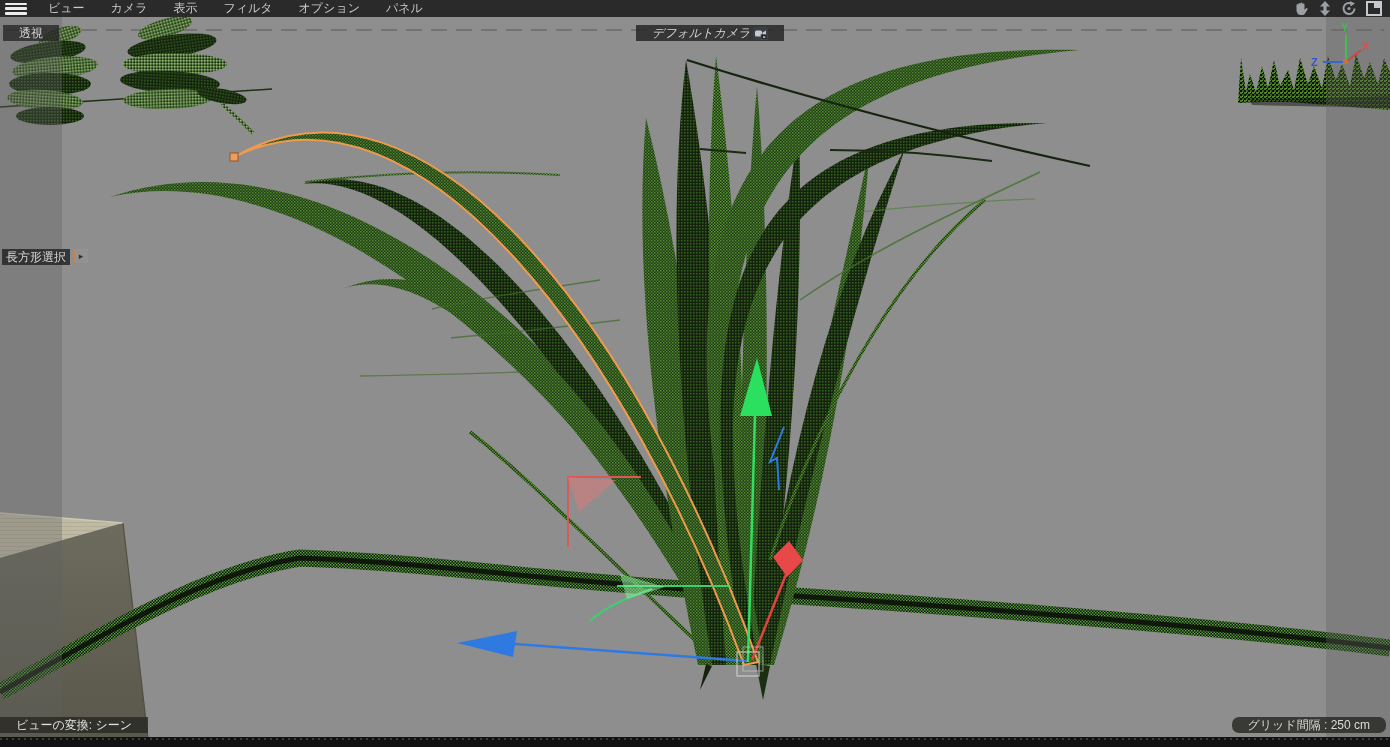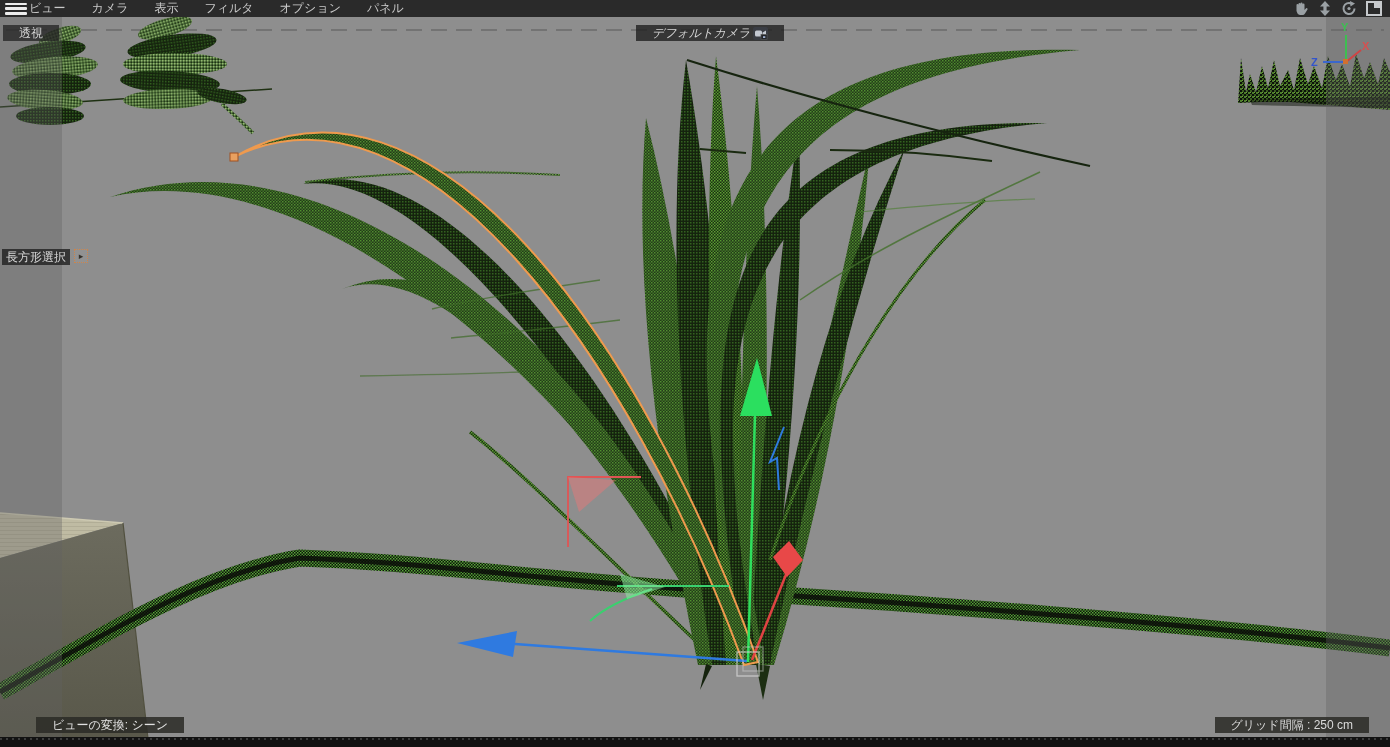--- a/index.html
+++ b/index.html
@@ -6,21 +6,21 @@
   html,body { width:1390px; height:747px; background:#222; }
   body { font-family:"Liberation Sans","DejaVu Sans",sans-serif; }
   .app { position:relative; width:1390px; height:747px; overflow:hidden; background:#8e8e8e; }
 
   
   .menubar { position:absolute; top:0; left:0; right:0; height:17px; background:#2a2a2a;
              display:flex; align-items:center; z-index:5; }
   .hamburger { width:22px; height:12px; margin-left:5px; display:flex; flex-direction:column;
                justify-content:space-between; cursor:pointer; }
   .hamburger i { display:block; height:2.5px; background:#ededed; border-radius:1px; }
-  .menu-items { display:flex; align-items:center; margin-left:0; }
+  .menu-items { display:flex; align-items:center; margin-left:19px; }
   .menu-item { color:#c9c9c9; font-size:12px; line-height:17px; padding:0 2px; cursor:default; }
   .menu-item + .menu-item { margin-left:22px; }
   .mb-spacer { flex:1; }
   .mb-icons { display:flex; align-items:center; gap:9px; margin-right:8px; }
   .mb-icons svg { display:block; }
 
   
   .scene-svg { position:absolute; top:0; left:0; width:1390px; height:747px; z-index:1; }
 
   
@@ -30,22 +30,22 @@
   .label-camera { left:636px; top:25px; display:flex; align-items:center; gap:3px;
                   background:rgba(30,30,30,.78);font-style:italic; }
   .cam-ico { display:inline-block; width:15px; height:13px; background:#3a3d44; border-radius:2px;
              position:relative; }
   .cam-ico svg { display:block; }
   .label-tool { left:2px; top:249px; display:flex; align-items:flex-start; gap:4px; background:transparent; padding:0; }
   .label-tool .tool-text { background:rgba(30,30,30,.78); padding:0 4px; }
   .flyout { width:14px; height:14px; font-size:9px; line-height:12px; text-align:center;
             color:#33302a; background:rgba(150,150,150,.55);
             border:1px dotted rgba(216,130,62,.85); cursor:pointer; }
-  .status-left  { left:0; bottom:14px; background:rgba(42,42,38,.85); color:#e0e0e0;margin-left:36px; }
-  .status-right { right:21px; bottom:14px; background:rgba(42,42,38,.85); color:#dadada; }
+  .status-left  { left:0; bottom:14px; background:rgba(42,42,38,.85); color:#e0e0e0; }
+  .status-right { right:4px; bottom:14px; background:rgba(42,42,38,.85); color:#dadada;border-radius:7px; }
 
   
   .bottombar { position:absolute; left:0; right:0; bottom:0; height:10px; background:#121212; z-index:5; }
   .bottombar::before { content:""; display:block; height:2px; margin-top:1px;
     background:repeating-linear-gradient(90deg,#3c3c3c 0 2px,transparent 2px 6px); }
 </style>
 </head>
 <body>
 
 <div class="app">

